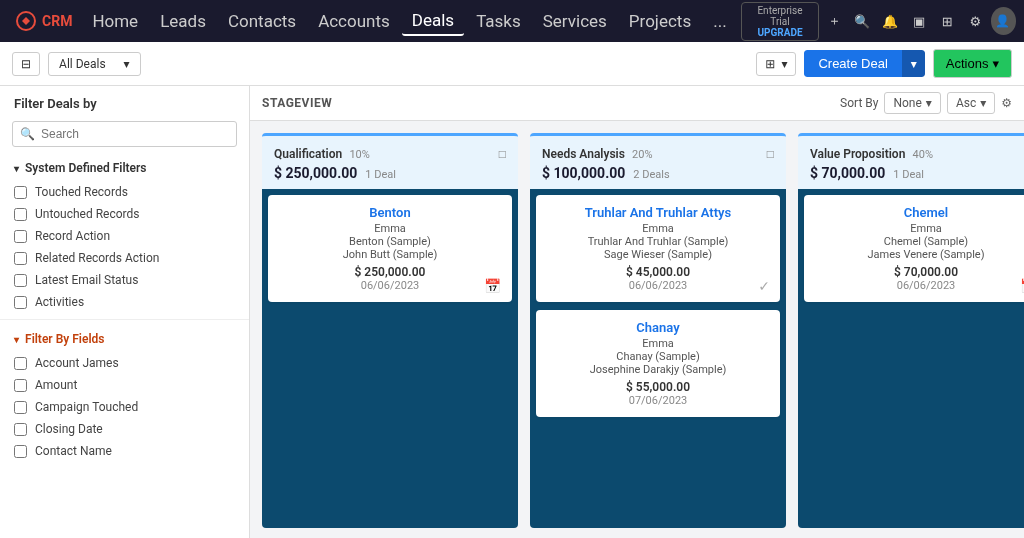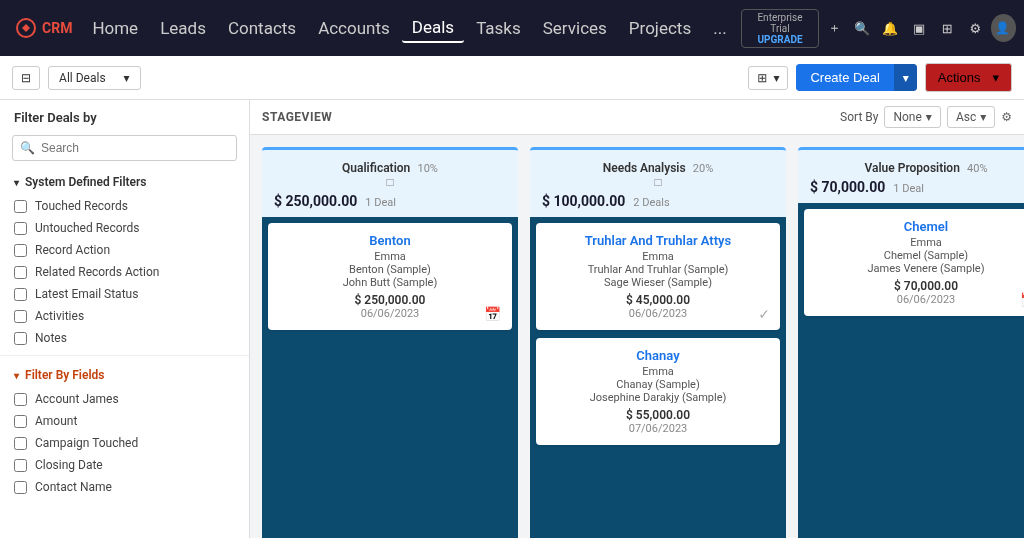--- a/index.html
+++ b/index.html
@@ -1,20 +1,20 @@
 <!DOCTYPE html>
 <html><head>
   <meta charset="utf-8">
   <style>
     * { box-sizing: border-box; margin: 0; padding: 0; }
     body { font-family: -apple-system, BlinkMacSystemFont, 'Segoe UI', Roboto, sans-serif; font-size: 13px; background: #f3f4f6; color: #333; overflow: hidden; }
 
     
     .topnav {
-      display: flex; align-items: center; background: #1a1a2e; height: 56px; padding: 18px 8px; gap: 2px;
+      display: flex; align-items: center; background: #1a1a2e; height: 42px; padding: 18px 8px; gap: 2px;
     }
     .topnav-logo { display: flex; align-items: center; gap: 6px; color: #e74c3c; font-weight: bold; font-size: 14px; padding: 0 8px; }
     .topnav-logo svg { width: 20px; height: 20px; }
     .topnav-item { color: #ccc; padding: 4px 10px; font-size: 17px; cursor: pointer; border-radius: 3px; white-space: nowrap; }
     .topnav-item.active { color: #fff; border-bottom: 2px solid #fff; }
     .topnav-separator { flex: 1; }
     .trial-badge { background: transparent; border: 1px solid #555; border-radius: 4px; padding: 2px 8px; text-align: center; }
     .trial-badge .trial-text { color: #aaa; font-size: 10px; }
     .trial-badge .upgrade-text { color: #4da6ff; font-size: 10px; font-weight: bold; }
     .icon-btn { color: #ccc; cursor: pointer; padding: 4px; border-radius: 3px; display: flex; align-items: center; justify-content: center; width: 28px; height: 28px; }
@@ -23,21 +23,21 @@
     
     .toolbar {
       display: flex; align-items: center; background: #fff; border-bottom: 1px solid #ddd; padding: 6px 12px; gap: 8px; height: 44px;
     }
     .filter-icon-btn { background: #fff; border: 1px solid #ccc; border-radius: 3px; padding: 4px 8px; cursor: pointer; display: flex; align-items: center; gap: 4px; font-size: 12px; }
     .dropdown-btn { background: #fff; border: 1px solid #ccc; border-radius: 3px; padding: 4px 10px; cursor: pointer; display: flex; align-items: center; gap: 18px; font-size: 12px; }
     .view-toggle { border: 1px solid #ccc; border-radius: 3px; padding: 4px 8px; display: flex; align-items: center; gap: 6px; background: #fff; cursor: pointer; font-size: 12px; }
     .create-deal-btn { background: #1a73e8; color: #fff; border: none; border-radius: 3px; padding: 6px 14px; cursor: pointer; font-size: 13px; font-weight: 500; display: flex; align-items: center; gap: 0; }
     .create-deal-arrow { background: #1558b0; color: #fff; border: none; border-radius: 0 3px 3px 0; padding: 6px 8px; cursor: pointer; border-left: 1px solid #1558b0; font-size: 12px; }
     .create-deal-wrap { display: flex; border-radius: 3px; overflow: hidden; }
-    .actions-btn { background: #b91c1c; border: 1px solid #ccc; border-radius: 3px; padding: 6px 12px; cursor: pointer; font-size: 13px; display: flex; align-items: center; gap: 12px; }
+    .actions-btn { background: #22c55e; border: 1px solid #ccc; border-radius: 3px; padding: 6px 12px; cursor: pointer; font-size: 13px; display: flex; align-items: center; gap: 4px; }
 
     
     .main-layout { display: flex; height: calc(538px - 40px - 44px); }
 
     
     .sidebar { width: 250px; background: #fff; border-right: 1px solid #ddd; overflow-y: auto; flex-shrink: 0; }
     .sidebar-title { font-size: 13px; font-weight: 600; padding: 10px 14px 6px; color: #333; }
     .filter-section-title { font-size: 12px; font-weight: 600; padding: 6px 14px; color: #333; display: flex; align-items: center; gap: 6px; }
     .filter-section-title::before { content: '▾'; font-size: 10px; }
     .search-box { margin: 4px 12px 8px; position: relative; }
@@ -57,21 +57,21 @@
     .sort-dropdown { border: 1px solid #ccc; border-radius: 3px; padding: 3px 8px; font-size: 12px; cursor: pointer; background: #fff; display: flex; align-items: center; gap: 4px; }
     .sort-settings-icon { cursor: pointer; color: #666; }
 
     
     .kanban-columns { display: flex; gap: 0; overflow-x: auto; padding: 12px; flex: 1; background: #f3f4f6; }
     .kanban-col { width: 256px; flex-shrink: 0; margin-right: 12px; display: flex; flex-direction: column; }
     .col-header { padding: 10px 12px 8px; border-radius: 4px 4px 0 0; background: #e8f4fd; border-top: 3px solid #4da6ff; }
     .col-header.qualification { border-top-color: #4da6ff; background: #e8f4fd; }
     .col-header.needs-analysis { border-top-color: #4da6ff; background: #e8f4fd; }
     .col-header.value-prop { border-top-color: #4da6ff; background: #e8f4fd; }
-    .col-header-top { display: flex; align-items: center; justify-content: space-between; flex-direction: column; }
+    .col-header-top { display: flex; align-items: center; justify-content: space-between; }
     .col-title { font-size: 12px; font-weight: 600; color: #333; }
     .col-pct { color: #888; font-size: 11px; margin-left: 4px; }
     .col-expand { color: #888; cursor: pointer; font-size: 12px; }
     .col-amount { font-size: 14px; font-weight: 700; color: #1a1a2e; margin-top: 4px; }
     .col-count { font-size: 11px; color: #888; }
     .col-cards { background: #0c4a6e; padding: 6px 6px; flex: 1; min-height: 100px; border-radius: 0 0 4px 4px; text-align: center; }
 
     
     .deal-card { background: #fff; border-radius: 4px; padding: 10px 12px; margin-bottom: 8px; box-shadow: 0 1px 3px rgba(0,0,0,0.08); position: relative; }
     .deal-name { font-size: 13px; font-weight: 600; color: #1a73e8; margin-bottom: 2px; }
@@ -173,24 +173,20 @@
       <span>Related Records Action</span>
     </div>
     <div class="filter-item">
       <input type="checkbox" style="">
       <span>Latest Email Status</span>
     </div>
     <div class="filter-item">
       <input type="checkbox" style="">
       <span>Activities</span>
     </div>
-    <div class="filter-item">
-      <input type="checkbox" style="">
-      <span>Notes</span>
-    </div>
     <div class="sidebar-divider"></div>
     <div class="filter-by-fields">Filter By Fields</div>
     <div class="filter-item">
       <input type="checkbox" style="">
       <span>Account James</span>
     </div>
     <div class="filter-item">
       <input type="checkbox" style="">
       <span>Amount</span>
     </div>

